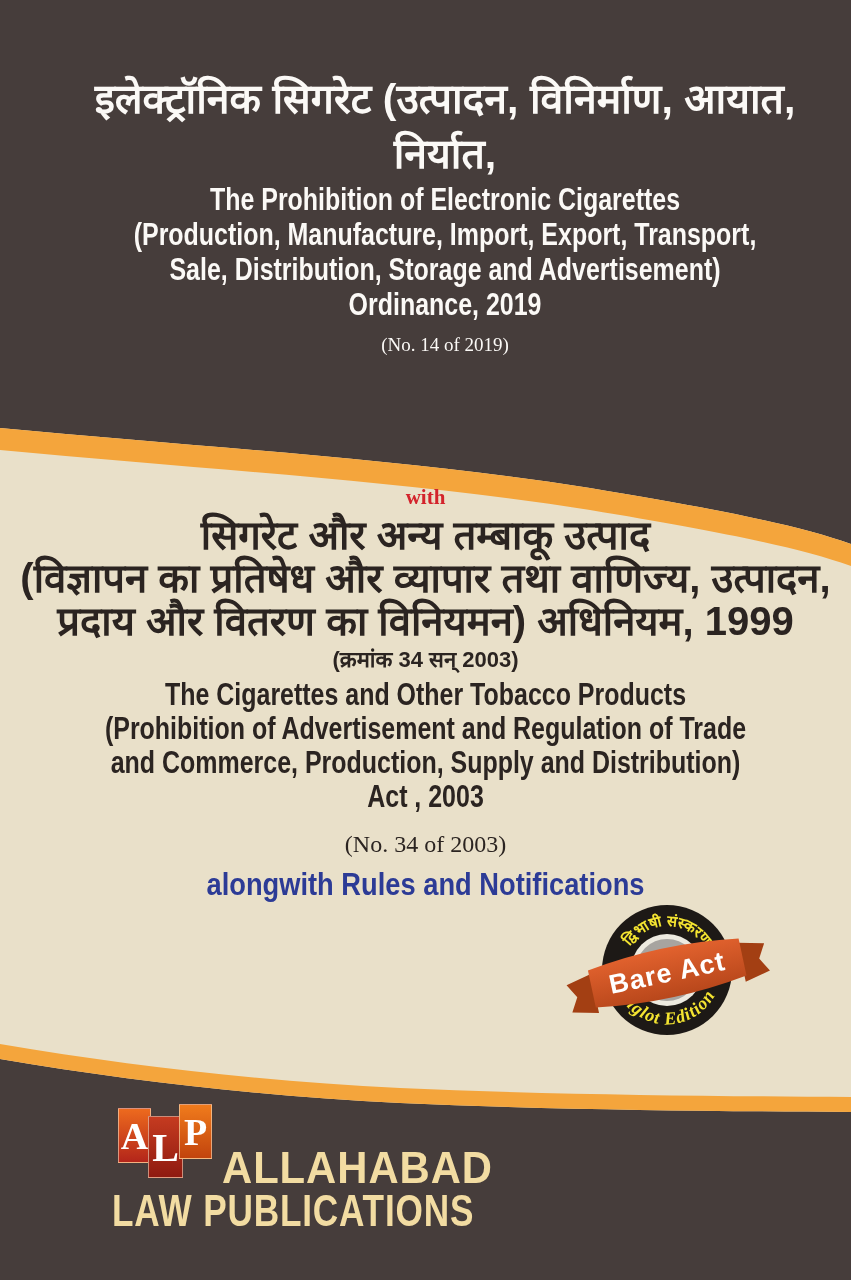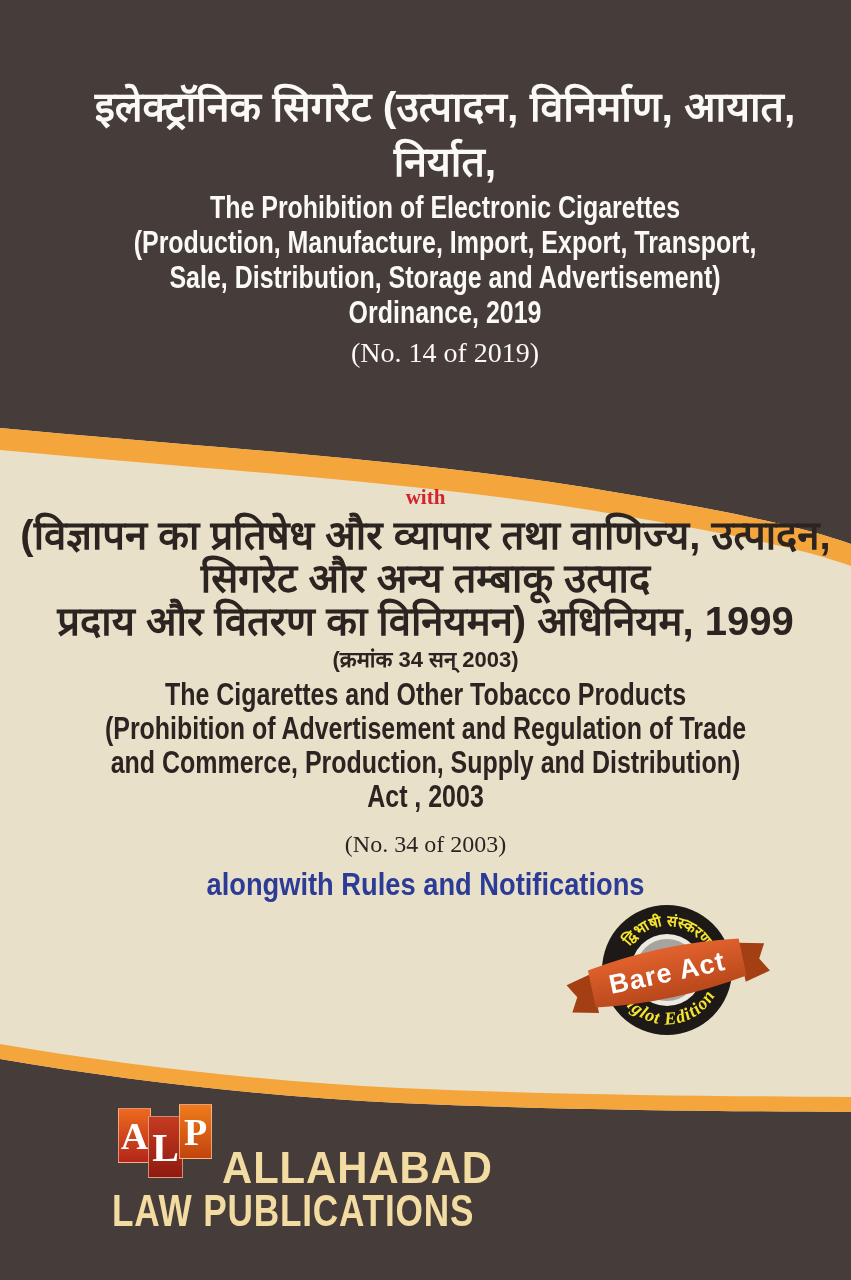--- a/index.html
+++ b/index.html
@@ -8,25 +8,25 @@
     width:851px;height:1280px;
     margin:0 auto;
     background:#463D3B;
     overflow:hidden;
     font-family:"Liberation Sans",sans-serif;
   }
   .wave-svg{position:absolute;left:0;top:0;width:851px;height:1280px;z-index:0;}
   .txt{position:absolute;left:0;right:0;text-align:center;z-index:2;}
 
   
-  .top-block{top:80px;color:#FBF9F6;padding-left:39px;}
+  .top-block{top:72px;color:#FBF9F6;padding-left:39px;}
   .hindi-big{font-size:41px;line-height:55px;font-weight:bold;}
   .hindi-num{font-size:29px;line-height:36px;font-weight:bold;}
   .eng-head{font-size:32px;line-height:35px;font-weight:bold;transform:scaleX(0.78);transform-origin:50% 50%;letter-spacing:0px;}
-  .serif-num{font-family:"Liberation Serif",serif;font-size:28px;line-height:34px;margin-top:6px;}
+  .serif-num{font-family:"Liberation Serif",serif;font-size:19px;line-height:34px;margin-top:6px;}
 
   
   .mid-block{top:480px;color:#2B2421;}
   .with-word{font-family:"Liberation Serif",serif;font-weight:bold;font-size:21px;line-height:34px;color:#D3232B;}
   .hindi-mid{font-size:40px;line-height:43px;font-weight:bold;color:#2B2421;}
   .hindi-num-mid{font-size:22px;line-height:34px;font-weight:bold;color:#2B2421;}
   .eng-head-dark{font-size:32px;line-height:34px;font-weight:bold;color:#2B2421;transform:scaleX(0.78);transform-origin:50% 50%;}
   .serif-num-dark{font-family:"Liberation Serif",serif;font-size:24px;line-height:30px;margin-top:16px;color:#2B2421;}
   .tagline{font-size:31px;line-height:36px;font-weight:bold;color:#2C3B96;margin-top:8px;transform:scaleX(0.88);transform-origin:50% 50%;}
 
@@ -69,22 +69,22 @@
       <div>The Prohibition of Electronic Cigarettes</div>
       <div>(Production, Manufacture, Import, Export, Transport,</div>
       <div>Sale, Distribution, Storage and Advertisement)</div>
       <div>Ordinance, 2019</div>
     </div>
     <div class="serif-num">(No. 14 of 2019)</div>
   </div>
 
   <div class="txt mid-block">
     <div class="with-word">with</div>
+    <div class="hindi-mid">सिगरेट और अन्य तम्बाकू उत्पाद</div>
     <div class="hindi-mid">(विज्ञापन का प्रतिषेध और व्यापार तथा वाणिज्य, उत्पादन,</div>
-    <div class="hindi-mid">सिगरेट और अन्य तम्बाकू उत्पाद</div>
     <div class="hindi-mid">प्रदाय और वितरण का विनियमन) अधिनियम, 1999</div>
     <div class="hindi-num-mid">(क्रमांक 34 सन् 2003)</div>
     <div class="eng-head-dark">
       <div>The Cigarettes and Other Tobacco Products</div>
       <div>(Prohibition of Advertisement and Regulation of Trade</div>
       <div>and Commerce, Production, Supply and Distribution)</div>
       <div>Act , 2003</div>
     </div>
     <div class="serif-num-dark">(No. 34 of 2003)</div>
     <div class="tagline">alongwith Rules and Notifications</div>

